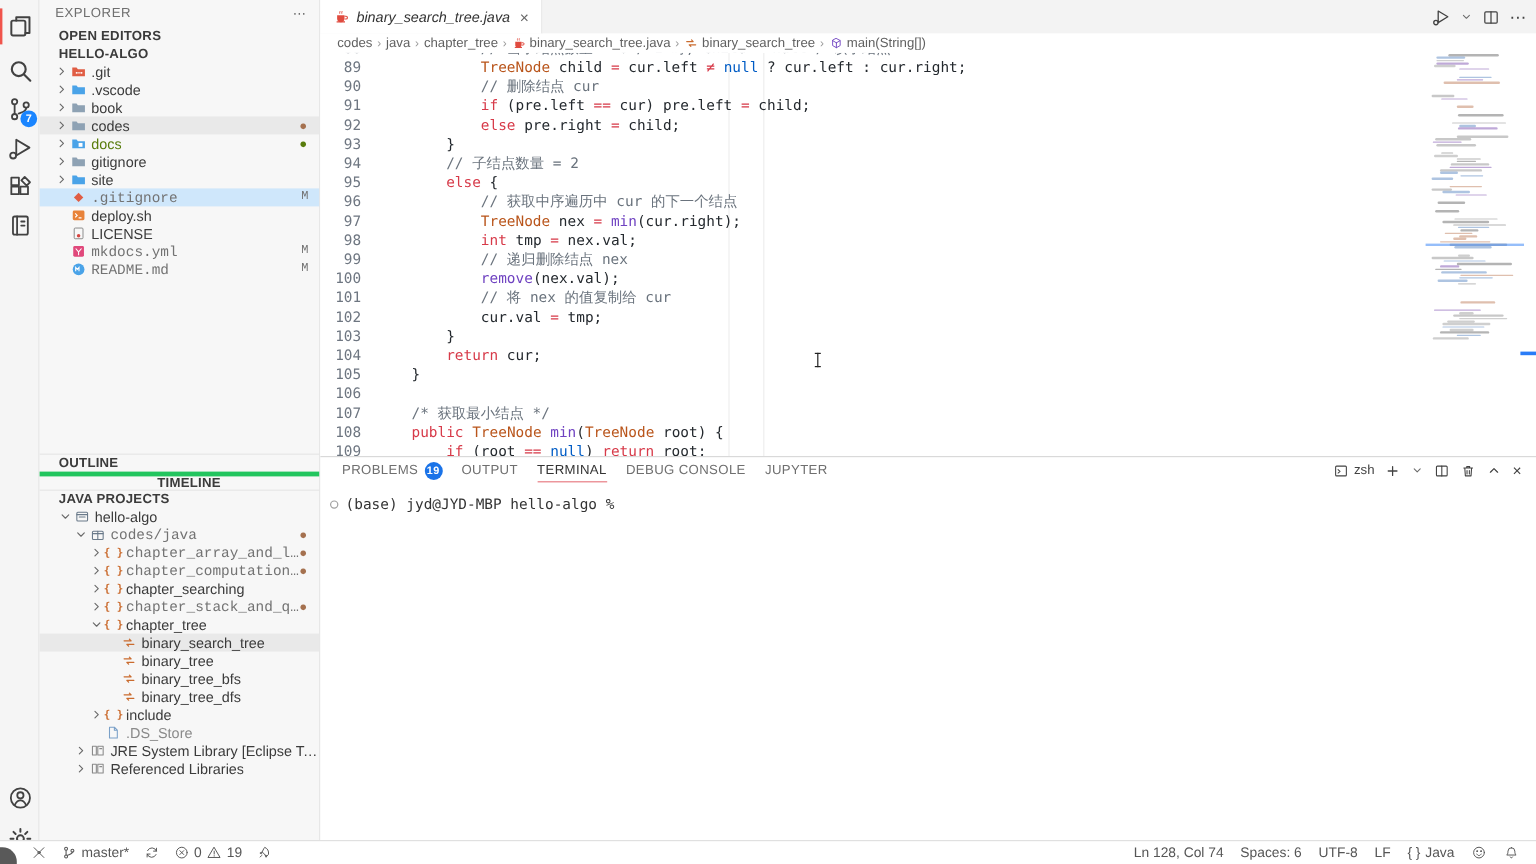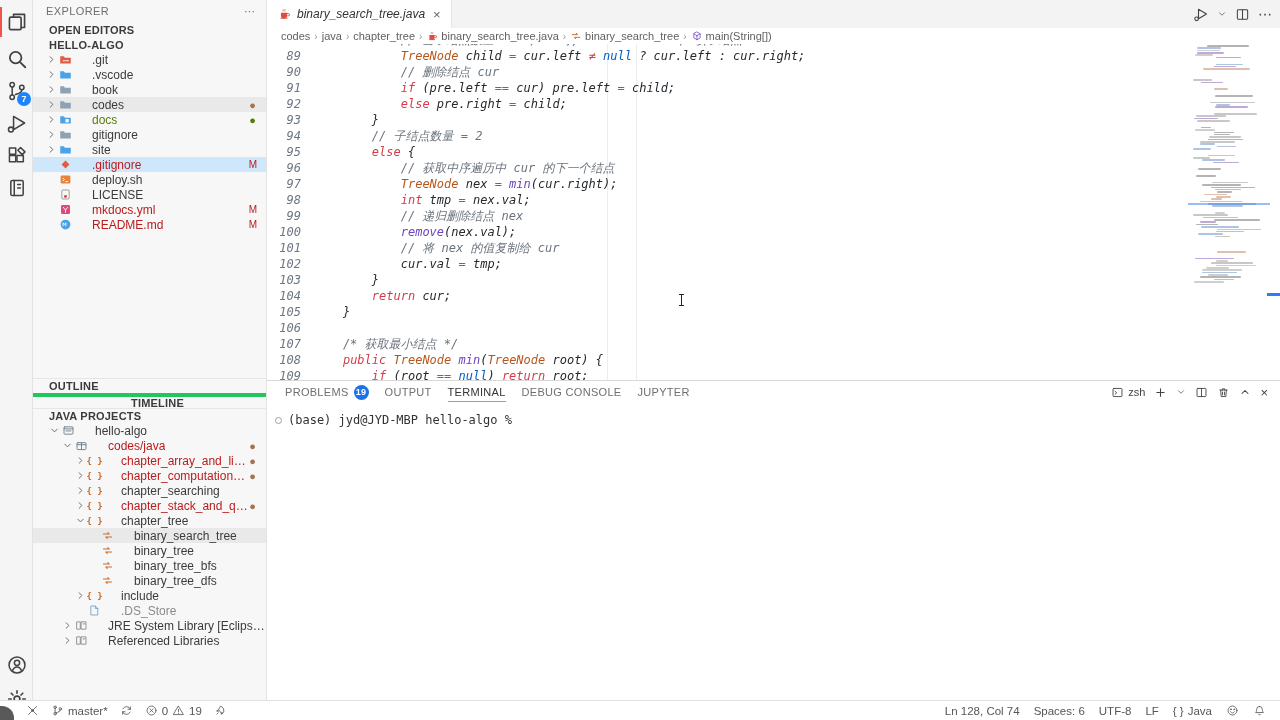--- a/index.html
+++ b/index.html
@@ -15,44 +15,44 @@
   
   .sidebar{position:absolute;left:33px;top:0;width:234px;height:700px;background:#f7f7f7;border-right:1px solid #e3e3e3;font-size:12px;color:#3b3b3b;}
   .sb-title{display:flex;align-items:center;height:22px;padding:0 10px 0 13px;font-size:11px;color:#6f6f6f;letter-spacing:.4px;}
   .sb-title .sp{flex:1;}
   .sec-head{display:flex;align-items:center;height:15px;font-size:11px;font-weight:bold;color:#3b3b3b;padding-left:2px;letter-spacing:.2px;cursor:pointer;}
   .sec-head .chev{width:14px;display:flex;justify-content:center;}
   .tree{position:relative;}
   .trow{position:relative;display:flex;align-items:center;height:15px;cursor:pointer;white-space:nowrap;}
   .trow .chev{width:13px;display:flex;justify-content:center;flex:none;}
   .trow .ticon{width:15px;display:flex;justify-content:center;align-items:center;flex:none;}
-  .trow .tlabel{margin-left:19px;overflow:hidden;text-overflow:ellipsis;}
+  .trow .tlabel{margin-left:3px;overflow:hidden;text-overflow:ellipsis;}
   .trow .sp{flex:1;}
   .trow .gitbadge{margin-right:9px;font-size:10px;}
   .trow .dot{margin-right:10px;font-size:11px;line-height:6px;}
   .row-gray{background:#e9e9e9;}
   .row-sel{background:#cfe7fb;}
-  .c-mod{color:#b91c1c;}
+  .c-mod{color:#737373;font-family:Liberation Mono, monospace;}
   .c-green{color:#587c0c;}
   .c-gray{color:#8a8a8a;}
   .lower{position:absolute;left:0;top:378px;width:100%;}
 
   
   .editor{position:absolute;left:267px;top:0;width:1013px;height:380px;background:#fff;}
   .tabbar{position:absolute;left:0;top:0;width:100%;height:28px;background:#f3f3f3;display:flex;}
   .tab{display:flex;align-items:center;gap:6px;height:28px;padding:0 8px 0 10px;background:#fff;border-right:1px solid #e5e5e5;font-size:12px;color:#333;}
   .tab .tname{font-style:italic;}
   .tab .close{color:#666;font-size:13px;padding:0 2px;cursor:pointer;}
   .ed-actions{position:absolute;right:8px;top:0;height:28px;display:flex;align-items:center;gap:8px;color:#424242;}
   .breadcrumbs{position:absolute;left:0;top:28px;width:100%;height:16px;background:#fff;display:flex;align-items:center;font-size:11px;color:#616161;padding-left:14px;gap:3px;white-space:nowrap;z-index:4;}
   .breadcrumbs .bsep{color:#9a9a9a;font-size:10px;padding:0 1px;}
   .bc-item{display:flex;align-items:center;gap:3px;cursor:pointer;}
   .ed-content{position:absolute;left:0;top:44px;width:100%;height:336px;overflow:hidden;background:#fff;}
   .code{position:absolute;left:0;top:-12px;font-family:"DejaVu Sans Mono",monospace;font-size:12px;line-height:16px;white-space:pre;}
-  .code-line{display:flex;height:16px;font-style:italic;}
+  .code-line{display:flex;height:16px;}
   .ln{display:inline-block;width:34px;text-align:right;color:#6e7681;margin-right:13px;flex:none;}
   .sg-d{color:#24292e}.sg-k{color:#d73a49}.sg-t{color:#b9551b}.sg-f{color:#6f42c1}.sg-c{color:#6a737d}.sg-o{color:#d73a49}.sg-n{color:#005cc5}
   .guide{position:absolute;top:0;bottom:0;width:1px;background:rgba(0,0,0,.07);}
   .minimap{position:absolute;right:16px;top:0;width:72px;bottom:0;}
   .mm-line{position:absolute;height:1.6px;border-radius:1px;}
   .mm-cursor{position:absolute;left:-4px;right:-6px;height:2.4px;background:rgba(45,125,245,.5);}
   .ovr-mark{position:absolute;right:0;width:13px;height:2.5px;background:#2a7cf7;}
   .ibeam{position:absolute;width:9px;height:12px;color:#222;}
   .ibeam:before,.ibeam:after{content:"";position:absolute;left:2px;right:2px;height:1.4px;background:#222;}
   .ibeam:before{top:0}.ibeam:after{bottom:0}

